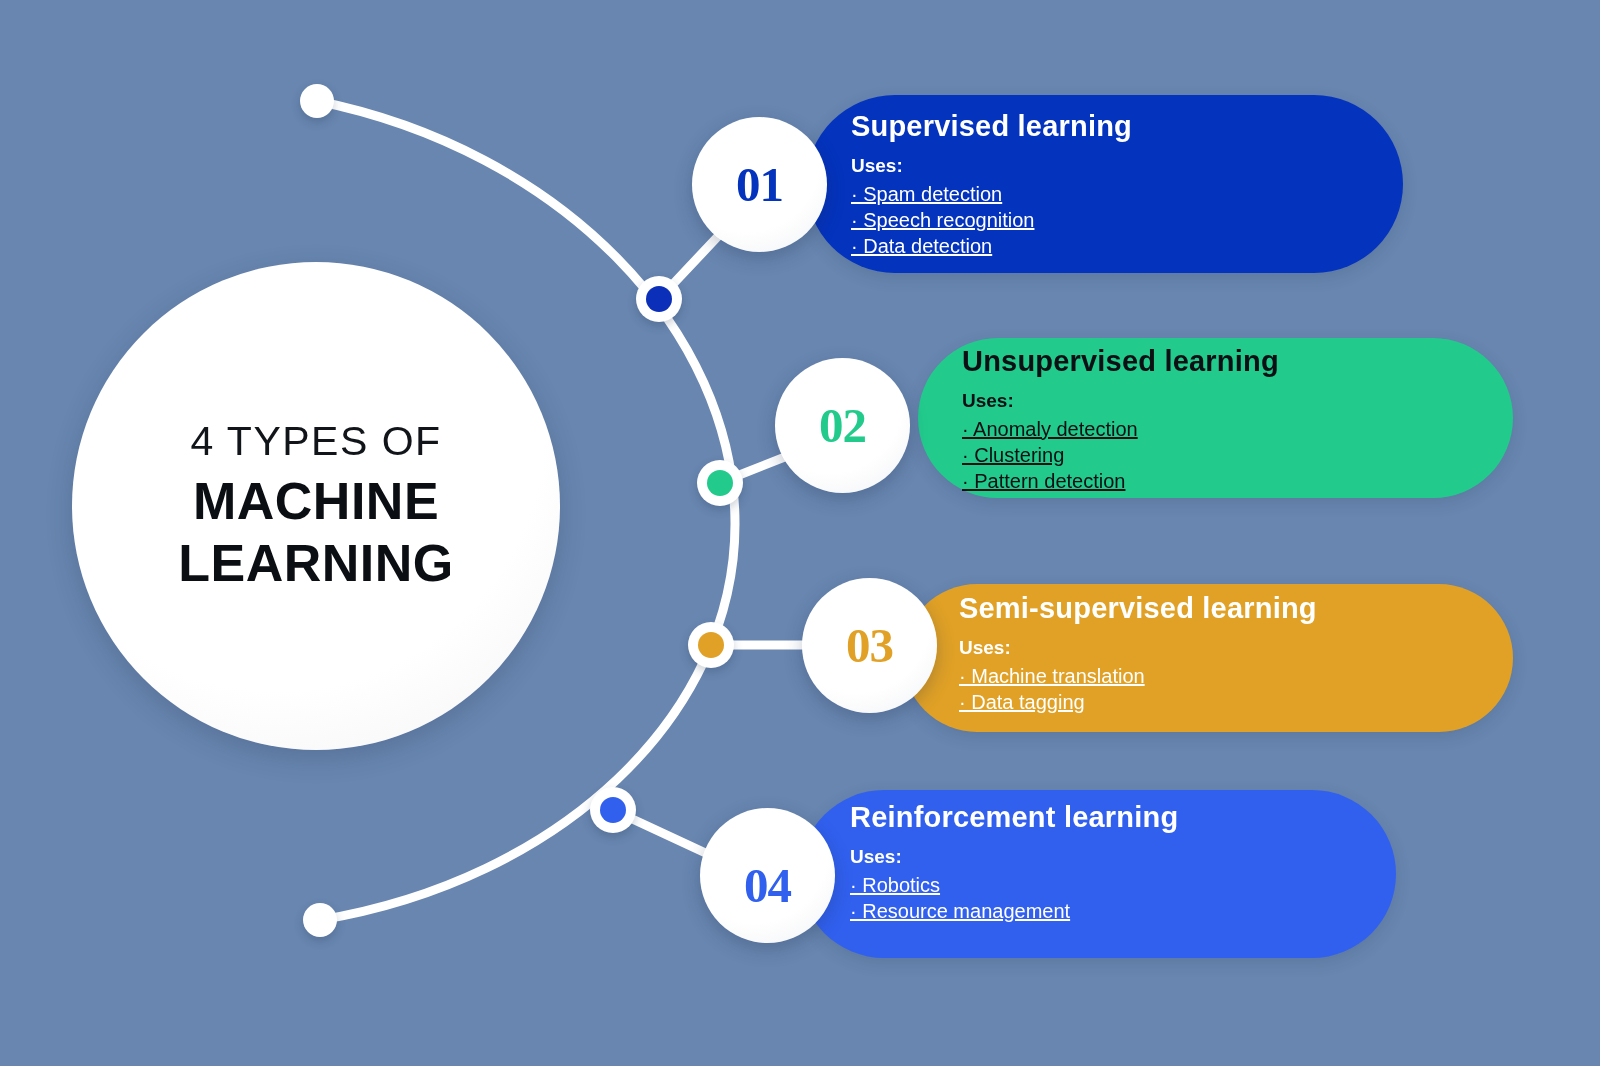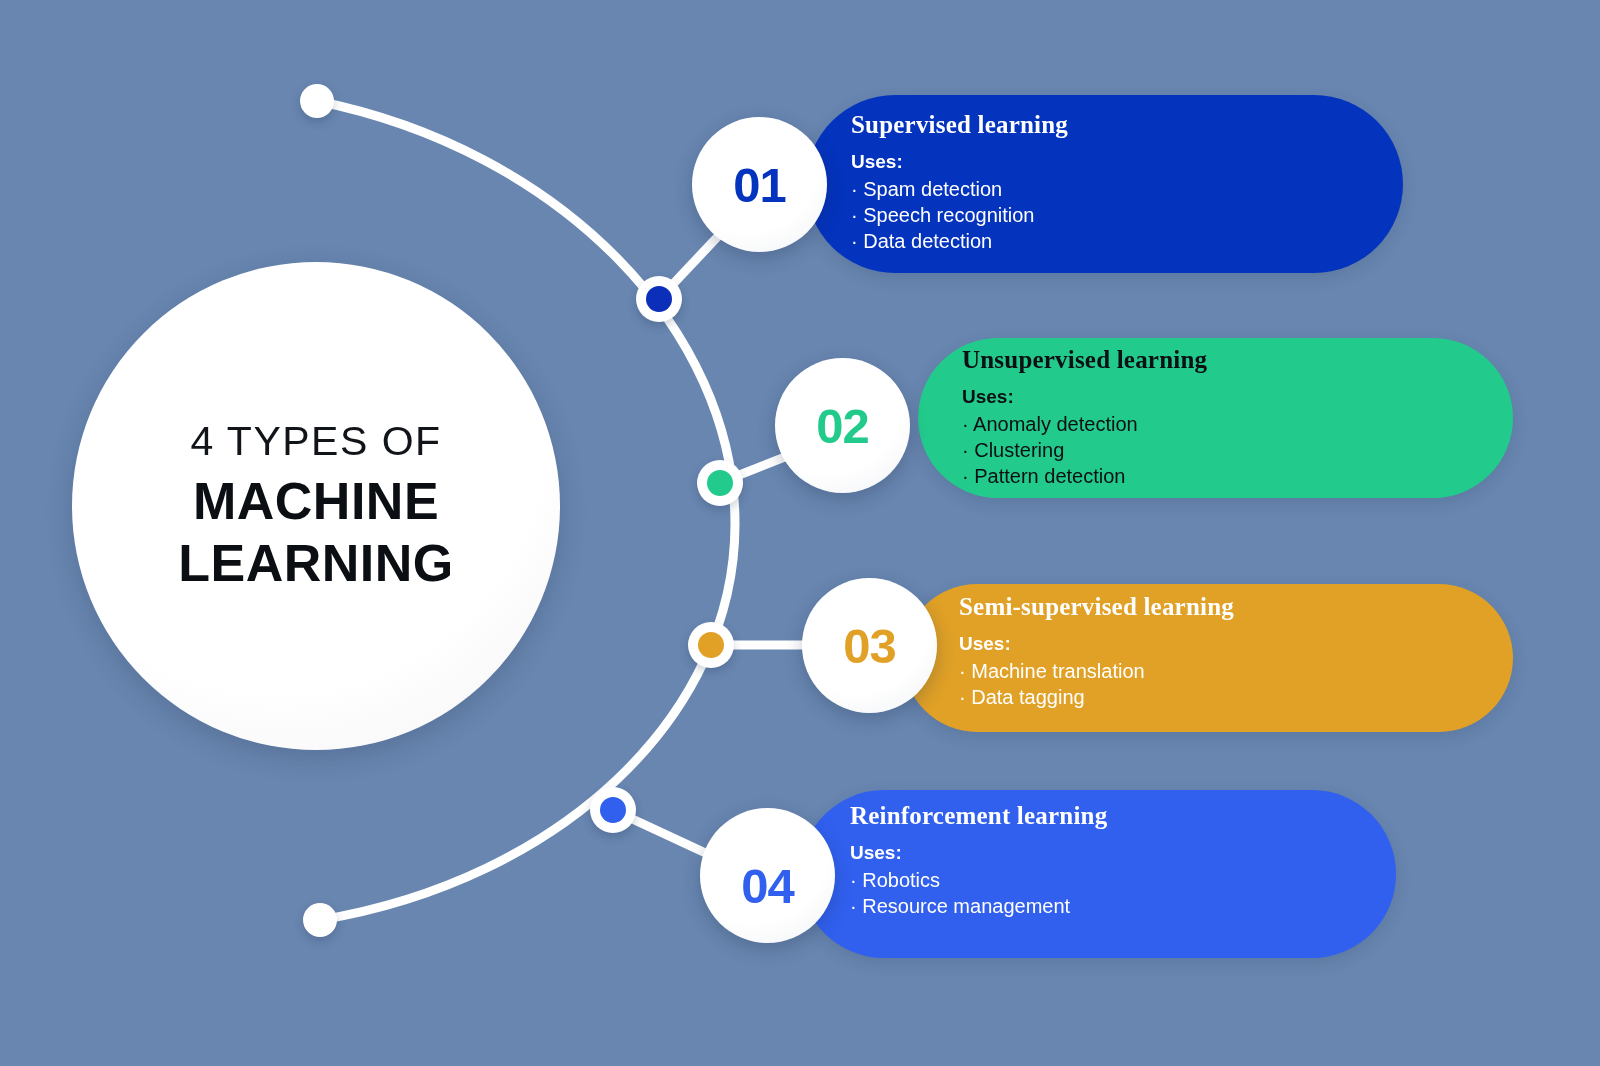--- a/index.html
+++ b/index.html
@@ -40,27 +40,27 @@
 
   
   .card {
     position:absolute;
     border-radius:999px;
     z-index:2;
     box-shadow:0 5px 16px rgba(25,40,70,0.14);
   }
   .card-inner { position:absolute; top:0; }
   .card-title {
-    font-size:25px; font-weight:700; letter-spacing:0.2px;
-    line-height:1.1; white-space:nowrap;font-family:Liberation Serif, serif;
+    font-size:29px; font-weight:700; letter-spacing:0.2px;
+    line-height:1.1; white-space:nowrap;
   }
   .card-uses {
     font-size:19px; font-weight:700; margin-top:11px; line-height:1.25;
   }
-  .card-list { list-style:none; margin-top:3px; }
+  .card-list { list-style:none; margin-top:3px;text-decoration:underline; }
   .card-list li {
     font-size:20px; font-weight:400; line-height:1.30; white-space:nowrap;
   }
 
   
   .c1 { background:#0433bd; }
   .c2 { background:#22cb8c; }
   .c3 { background:#e0a126; }
   .c4 { background:#3160ef; }
   .txt-light, .txt-light * { color:#ffffff; }
@@ -70,21 +70,21 @@
   .num-bubble {
     position:absolute;
     width:135px; height:135px;
     border-radius:50%;
     background:radial-gradient(circle at 40% 30%, #ffffff 0%, #ffffff 60%, #f6f7f9 82%, #e9ebef 100%);
     box-shadow:0 6px 18px rgba(25,40,70,0.25);
     display:flex; align-items:center; justify-content:center;
     z-index:5;
   }
   .num-bubble span {
-    font-size:49px; font-weight:700; letter-spacing:-1px;
+    font-size:49px; font-weight:700; letter-spacing:-1px;font-family:Liberation Serif, serif;
   }
   .n1 span { color:#0433bd; }
   .n2 span { color:#22cb8c; }
   .n3 span { color:#e0a126; }
   .n4 span { color:#3160ef;margin-top:20px; }
 
   
   .node {
     position:absolute;
     width:46px; height:46px;

